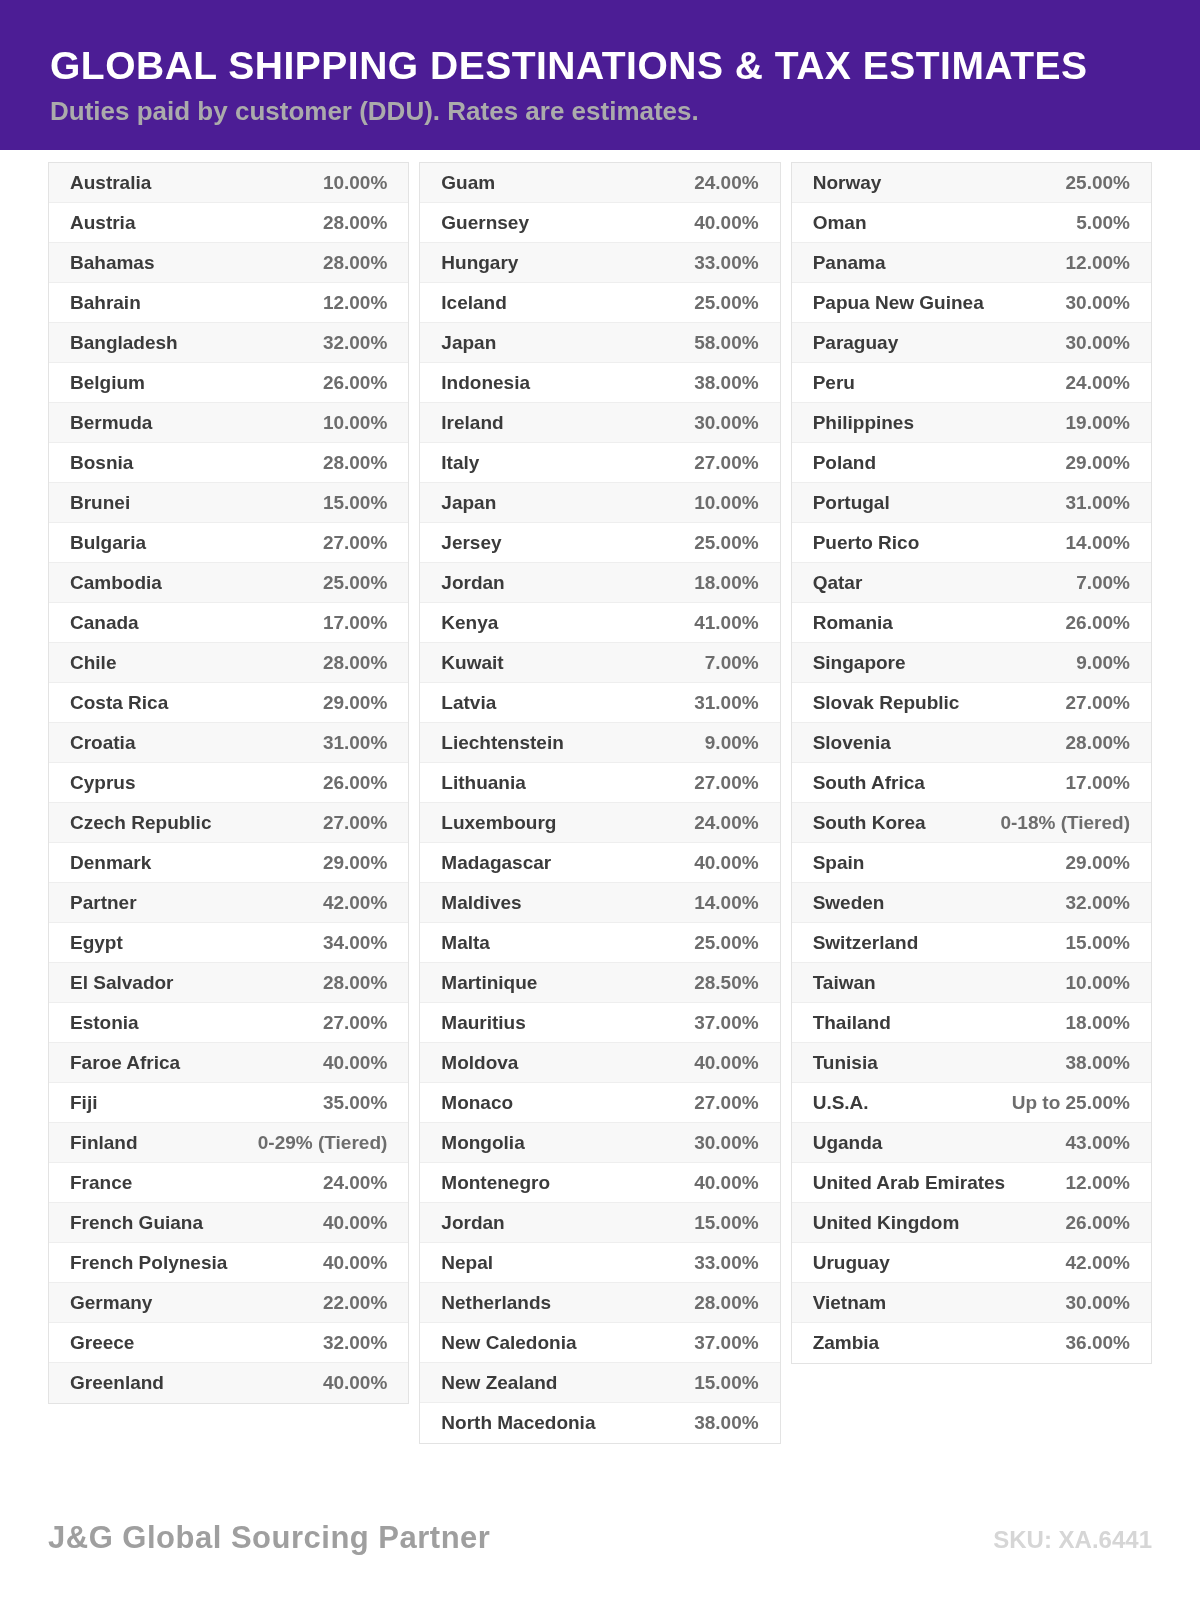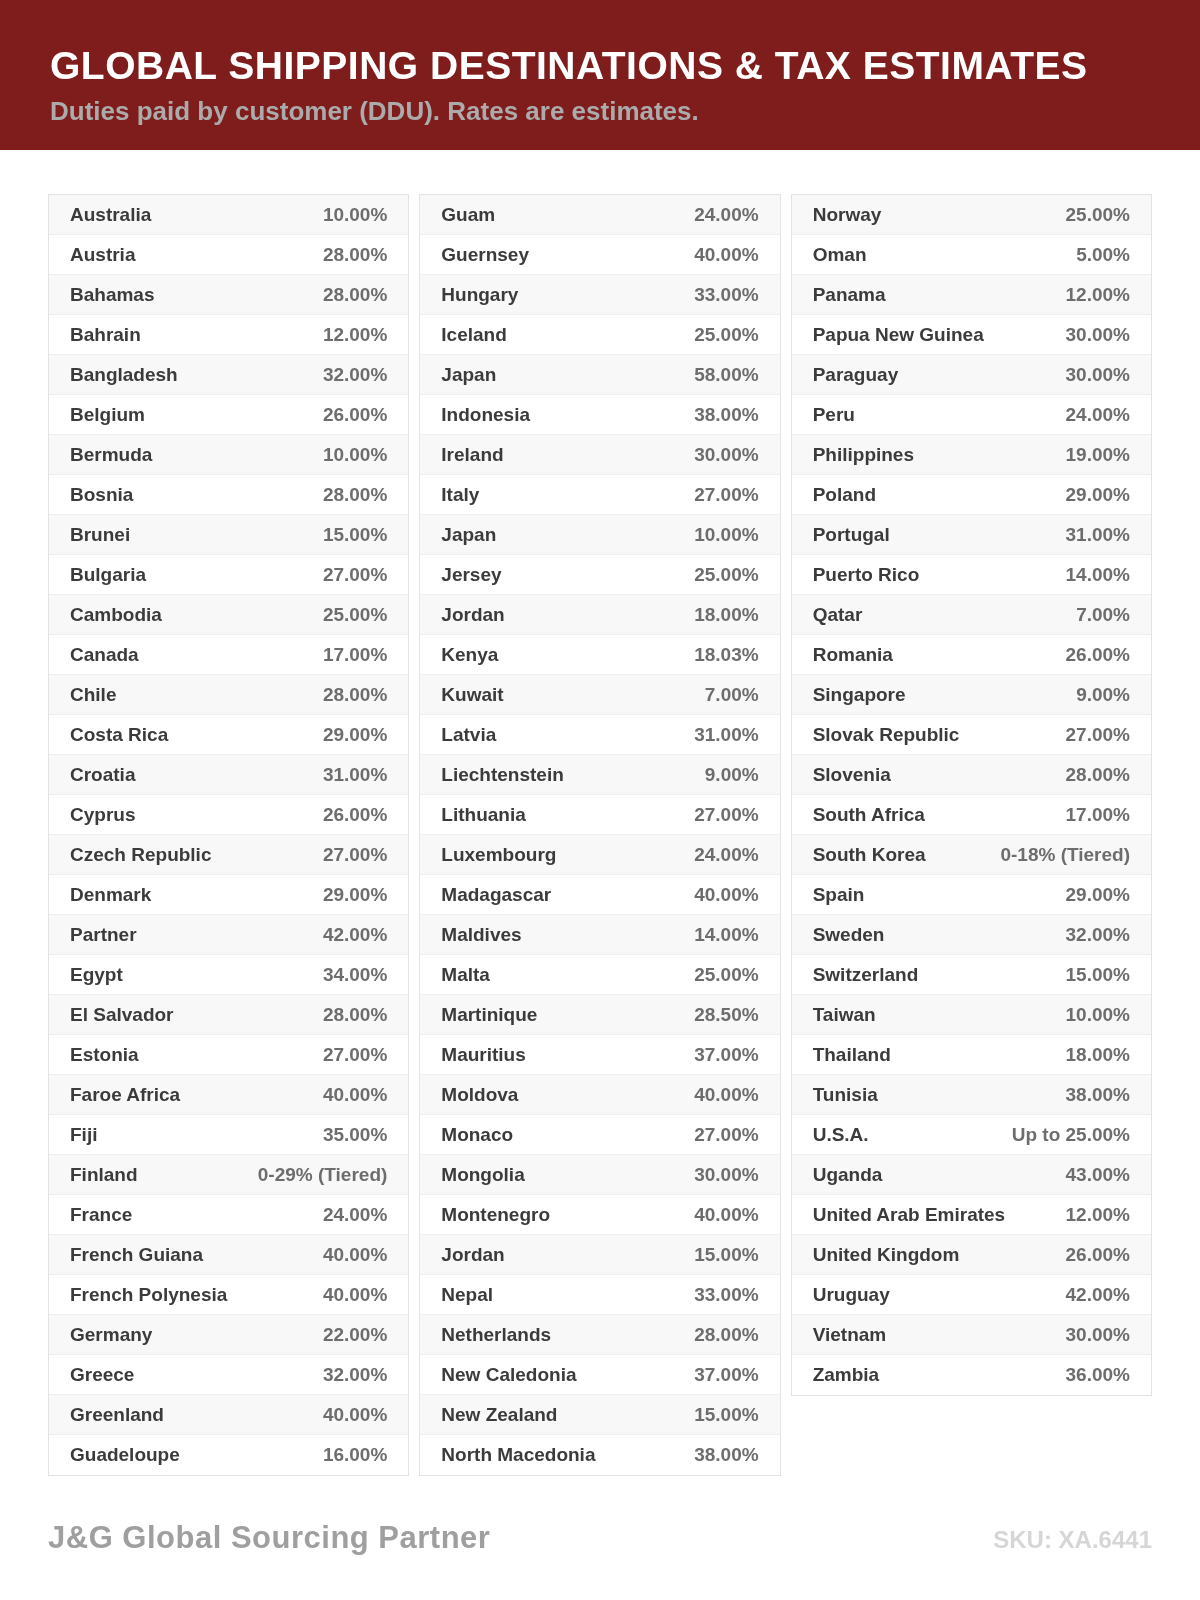--- a/index.html
+++ b/index.html
@@ -4,39 +4,39 @@
 <style>
   * { box-sizing: border-box; margin: 0; padding: 0; }
   html, body { width: 1200px; height: 1600px; }
   body {
     font-family: "Liberation Sans", "DejaVu Sans", sans-serif;
     background: #ffffff;
     overflow: hidden;
     position: relative;
   }
   .banner {
-    background: #7f1d1d;
+    background: #4c1d95;
     padding: 44px 50px 36px 50px;
     height: 150px;
   }
   .banner-title {
     color: #ffffff;
     font-size: 39px;
     font-weight: 700;
     letter-spacing: 0.5px;
     white-space: nowrap;
   }
   .banner-subtitle {
     color: #ababab;
     font-size: 26px;
     font-weight: 700;
     margin-top: 8px;
   }
   .table-wrap {
-    margin: 44px 48px 0 36px;
+    margin: 12px 48px 0 36px;
     display: grid;
     grid-template-columns: repeat(3, 1fr);
     column-gap: 10px;
     align-items: start;
     padding-left: 12px;
   }
   .rate-col {
     border: 1px solid #e3e3e3;
     background: #ffffff;
   }
@@ -244,24 +244,20 @@
       <div class="row">
         <span class="country">Greece</span>
         <span class="rate">32.00%</span>
       </div>
 
       <div class="row">
         <span class="country">Greenland</span>
         <span class="rate">40.00%</span>
       </div>
 
-      <div class="row">
-        <span class="country">Guadeloupe</span>
-        <span class="rate">16.00%</span>
-      </div>
     </section>
   <section class="rate-col">
 
       <div class="row">
         <span class="country">Guam</span>
         <span class="rate">24.00%</span>
       </div>
 
       <div class="row">
         <span class="country">Guernsey</span>
@@ -308,21 +304,21 @@
         <span class="rate">25.00%</span>
       </div>
 
       <div class="row">
         <span class="country">Jordan</span>
         <span class="rate">18.00%</span>
       </div>
 
       <div class="row">
         <span class="country">Kenya</span>
-        <span class="rate">18.03%</span>
+        <span class="rate">41.00%</span>
       </div>
 
       <div class="row">
         <span class="country">Kuwait</span>
         <span class="rate">7.00%</span>
       </div>
 
       <div class="row">
         <span class="country">Latvia</span>
         <span class="rate">31.00%</span>

